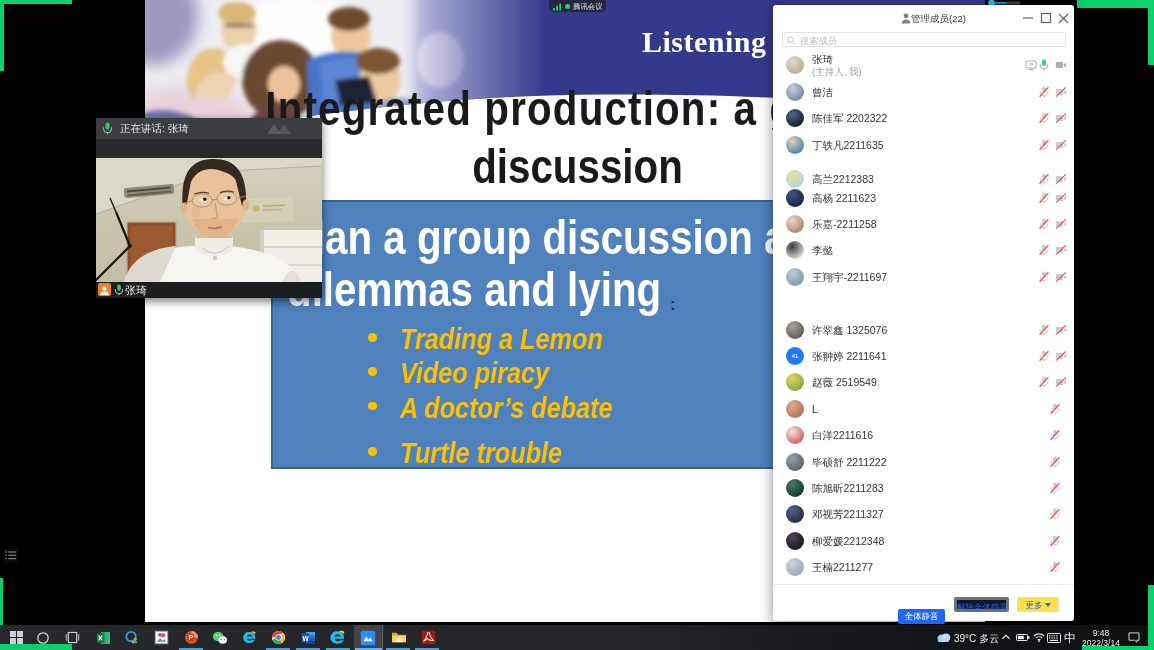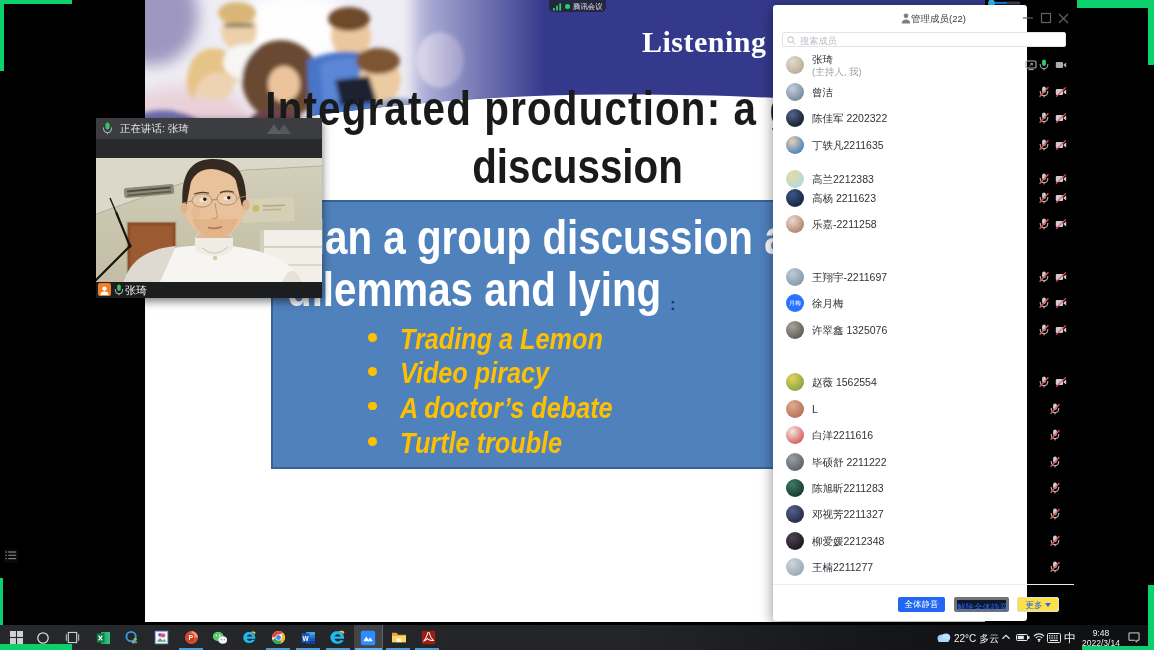--- a/index.html
+++ b/index.html
@@ -37,36 +37,36 @@
   
   #vwin { position:absolute; left:96px; top:118px; width:226px; height:180px; background:#28292b; box-shadow:0 3px 9px rgba(0,0,0,.55); }
   #vwin-header { position:absolute; left:0; top:0; width:226px; height:21px; background:#3c3d40; }
   #vwin-speaking { position:absolute; left:24px; top:4px; color:#e3e3e6; font-size:10.5px; white-space:nowrap; }
   #vwin-logo { position:absolute; right:22px; top:3px; width:36px; height:15px; opacity:.5; }
   #vwin-video { position:absolute; left:0; top:40px; width:226px; height:124px; overflow:hidden; }
   #vwin-bottom { position:absolute; left:0; bottom:0; width:226px; height:16px; background:#1c1d1f; }
   #vwin-name { position:absolute; left:29px; top:1px; color:#f0f0f0; font-size:11px; }
 
   
-  #panel { position:absolute; left:773px; top:5px; width:254px; height:616px; background:#ffffff; border-radius:3px; box-shadow:0 3px 14px rgba(0,0,0,.45); }
+  #panel { position:absolute; left:773px; top:5px; width:301px; height:616px; background:#ffffff; border-radius:3px; box-shadow:0 3px 14px rgba(0,0,0,.45); }
   #panel-titlebar { position:absolute; left:0; top:0; width:301px; height:28px; }
   #panel-title { position:absolute; left:138px; top:8px; font-size:9.5px; color:#33373d; }
   .winctl { position:absolute; top:0px; width:22px; height:26px; color:#606468; }
   #panel-search { position:absolute; left:9px; top:27px; width:284px; height:15px; border:1px solid #e3e3e5; border-radius:2px; background:#fff; }
   #panel-search-ph { position:absolute; left:17px; top:2px; font-size:10px; color:#b9bcc2; transform:scale(.92); transform-origin:0 0; white-space:nowrap; }
   #member-list { position:absolute; left:0; top:47px; width:301px; height:528px; overflow:hidden; }
   .mrow { position:absolute; left:0; width:301px; height:26px; }
   .mavatar { position:absolute; left:13px; top:4px; width:18px; height:18px; border-radius:50%; overflow:hidden; color:#fff; font-size:6px; text-align:center; line-height:18px; }
   .mname { position:absolute; left:39px; top:7px; font-size:10.5px; color:#2e3238; white-space:nowrap; }
   .msub { position:absolute; left:39px; top:14px; font-size:9.5px; color:#9a9ea6; white-space:nowrap; }
   .micons { position:absolute; right:0; top:0; height:26px; }
   .ic { position:absolute; top:7px; width:12px; height:12px; }
   #panel-footer { position:absolute; left:0; bottom:0; width:301px; height:37px; border-top:1px solid #ececee; }
   .pbtn { position:absolute; top:12px; height:15px; border-radius:2px; font-size:8.5px; line-height:14px; text-align:center; white-space:nowrap; }
-  #btn-mute-all { left:125px; width:47px; background:#2267f2; color:#fff; }
+  #btn-mute-all { left:125px; width:47px; background:#2267f2; color:#fff;margin-top:12px; }
   #btn-unmute-all { left:181px; width:55px; background:#0f172a; border:3px solid #737373; color:#2267f2; }
   #btn-more { left:244px; width:42px; background:#fde047; border:1px solid #dcdcde; color:#2267f2; }
   #btn-more .caret { display:inline-block; width:0; height:0; border-left:3px solid transparent; border-right:3px solid transparent; border-top:4px solid #2267f2; margin-left:2px; vertical-align:1px; }
 
   
   #taskbar { position:absolute; left:0; top:625px; width:1154px; height:25px; background:linear-gradient(90deg,#26282c 0%,#222428 55%,#141518 78%,#0e0f11 100%); }
   .tb-ic { position:absolute; top:0; width:28px; height:25px; display:flex; align-items:center; justify-content:center; } .tb-ic svg { transform:scale(.93); }
   .tb-under { position:absolute; top:23px; height:2px; background:#4f9bd8; }
   #tb-meeting-cell { position:absolute; left:354px; top:0; width:29px; height:25px; background:rgba(255,255,255,.14); border-right:1px solid rgba(255,255,255,.18); }
   .tray-txt { position:absolute; color:#f2f2f2; font-size:10.5px; white-space:nowrap; }
@@ -175,21 +175,21 @@
             <div class="bullet-text">Trading a Lemon</div>
           </div>
           <div class="bullet-row" style="top: 159.3px;">
             <div class="bullet-dot"></div>
             <div class="bullet-text">Video piracy</div>
           </div>
           <div class="bullet-row" style="top: 193.6px;">
             <div class="bullet-dot"></div>
             <div class="bullet-text">A doctor’s debate</div>
           </div>
-          <div class="bullet-row" style="top: 229px;">
+          <div class="bullet-row" style="top: 239px;">
             <div class="bullet-dot"></div>
             <div class="bullet-text">Turtle trouble</div>
           </div>
         </div>
     </div>
   </div>
 
   <div id="pill">
     <svg style="position:absolute;left:4px;top:3px;" width="9" height="8" viewBox="0 0 10 8">
       <rect x="0" y="5" width="2" height="3" fill="#2bd06a"></rect>
@@ -480,83 +480,103 @@
             <line x1="1.6" y1="10.8" x2="10.4" y2="1.2" stroke="#ef5350" stroke-width="1.3"></line>
           </svg>
 
           <svg class="ic ic-cam-off" style="right:7px;" viewBox="0 0 12 12">
             <rect x="0.8" y="3" width="7.2" height="6" rx="1" fill="#c9ccd1"></rect>
             <path d="M8.6,5.4 L11.2,3.6 V8.4 L8.6,6.6 Z" fill="#c9ccd1"></path>
             <line x1="1.2" y1="10.6" x2="10.8" y2="1.4" stroke="#ef5350" stroke-width="1.3"></line>
           </svg>
         </div>
       </div>
+        <div class="mrow" style="top: 185.4px;">
+        <div class="mavatar" style="background: radial-gradient(circle at 35% 30%, rgb(58, 58, 58) 0%, rgb(236, 236, 236) 85%);"></div>
+        <div class="mname">李懿</div>
+
+        <div class="micons">
+
+          <svg class="ic ic-mic-off" style="right:24px;" viewBox="0 0 12 12">
+            <rect x="4.1" y="0.6" width="3.8" height="6.4" rx="1.9" fill="#c9ccd1"></rect>
+            <path d="M2.2,5 v1 a3.8,3.8 0 0 0 7.6,0 V5" fill="none" stroke="#c9ccd1" stroke-width="1"></path>
+            <line x1="6" y1="9.8" x2="6" y2="11.4" stroke="#c9ccd1" stroke-width="1"></line>
+            <line x1="1.6" y1="10.8" x2="10.4" y2="1.2" stroke="#ef5350" stroke-width="1.3"></line>
+          </svg>
+
+          <svg class="ic ic-cam-off" style="right:7px;" viewBox="0 0 12 12">
+            <rect x="0.8" y="3" width="7.2" height="6" rx="1" fill="#c9ccd1"></rect>
+            <path d="M8.6,5.4 L11.2,3.6 V8.4 L8.6,6.6 Z" fill="#c9ccd1"></path>
+            <line x1="1.2" y1="10.6" x2="10.8" y2="1.4" stroke="#ef5350" stroke-width="1.3"></line>
+          </svg>
+        </div>
+      </div>
         <div class="mrow" style="top: 211.8px;">
         <div class="mavatar" style="background: radial-gradient(circle at 35% 30%, rgb(190, 203, 214) 0%, rgb(126, 148, 166) 85%);"></div>
         <div class="mname">王翔宇-2211697</div>
 
         <div class="micons">
 
           <svg class="ic ic-mic-off" style="right:24px;" viewBox="0 0 12 12">
             <rect x="4.1" y="0.6" width="3.8" height="6.4" rx="1.9" fill="#c9ccd1"></rect>
             <path d="M2.2,5 v1 a3.8,3.8 0 0 0 7.6,0 V5" fill="none" stroke="#c9ccd1" stroke-width="1"></path>
             <line x1="6" y1="9.8" x2="6" y2="11.4" stroke="#c9ccd1" stroke-width="1"></line>
             <line x1="1.6" y1="10.8" x2="10.4" y2="1.2" stroke="#ef5350" stroke-width="1.3"></line>
           </svg>
 
           <svg class="ic ic-cam-off" style="right:7px;" viewBox="0 0 12 12">
             <rect x="0.8" y="3" width="7.2" height="6" rx="1" fill="#c9ccd1"></rect>
             <path d="M8.6,5.4 L11.2,3.6 V8.4 L8.6,6.6 Z" fill="#c9ccd1"></path>
             <line x1="1.2" y1="10.6" x2="10.8" y2="1.4" stroke="#ef5350" stroke-width="1.3"></line>
           </svg>
         </div>
       </div>
-        <div class="mrow" style="top: 238.2px;">
-        <div class="mavatar" style="background: rgb(38, 115, 255);">月梅</div>
-        <div class="mname">徐月梅</div>
-
-        <div class="micons">
-
-          <svg class="ic ic-mic-off" style="right:24px;" viewBox="0 0 12 12">
-            <rect x="4.1" y="0.6" width="3.8" height="6.4" rx="1.9" fill="#c9ccd1"></rect>
-            <path d="M2.2,5 v1 a3.8,3.8 0 0 0 7.6,0 V5" fill="none" stroke="#c9ccd1" stroke-width="1"></path>
-            <line x1="6" y1="9.8" x2="6" y2="11.4" stroke="#c9ccd1" stroke-width="1"></line>
-            <line x1="1.6" y1="10.8" x2="10.4" y2="1.2" stroke="#ef5350" stroke-width="1.3"></line>
-          </svg>
-
-          <svg class="ic ic-cam-off" style="right:7px;" viewBox="0 0 12 12">
-            <rect x="0.8" y="3" width="7.2" height="6" rx="1" fill="#c9ccd1"></rect>
-            <path d="M8.6,5.4 L11.2,3.6 V8.4 L8.6,6.6 Z" fill="#c9ccd1"></path>
-            <line x1="1.2" y1="10.6" x2="10.8" y2="1.4" stroke="#ef5350" stroke-width="1.3"></line>
-          </svg>
-        </div>
-      </div>
         <div class="mrow" style="top: 264.6px;">
         <div class="mavatar" style="background: radial-gradient(circle at 35% 30%, rgb(168, 164, 158) 0%, rgb(88, 82, 73) 85%);"></div>
         <div class="mname">许翠鑫 1325076</div>
 
         <div class="micons">
 
           <svg class="ic ic-mic-off" style="right:24px;" viewBox="0 0 12 12">
             <rect x="4.1" y="0.6" width="3.8" height="6.4" rx="1.9" fill="#c9ccd1"></rect>
             <path d="M2.2,5 v1 a3.8,3.8 0 0 0 7.6,0 V5" fill="none" stroke="#c9ccd1" stroke-width="1"></path>
             <line x1="6" y1="9.8" x2="6" y2="11.4" stroke="#c9ccd1" stroke-width="1"></line>
             <line x1="1.6" y1="10.8" x2="10.4" y2="1.2" stroke="#ef5350" stroke-width="1.3"></line>
           </svg>
 
           <svg class="ic ic-cam-off" style="right:7px;" viewBox="0 0 12 12">
             <rect x="0.8" y="3" width="7.2" height="6" rx="1" fill="#c9ccd1"></rect>
             <path d="M8.6,5.4 L11.2,3.6 V8.4 L8.6,6.6 Z" fill="#c9ccd1"></path>
             <line x1="1.2" y1="10.6" x2="10.8" y2="1.4" stroke="#ef5350" stroke-width="1.3"></line>
           </svg>
         </div>
       </div>
+        <div class="mrow" style="top: 291px;">
+        <div class="mavatar" style="background: rgb(34, 119, 242);">41</div>
+        <div class="mname">张翀婷 2211641</div>
+
+        <div class="micons">
+
+          <svg class="ic ic-mic-off" style="right:24px;" viewBox="0 0 12 12">
+            <rect x="4.1" y="0.6" width="3.8" height="6.4" rx="1.9" fill="#c9ccd1"></rect>
+            <path d="M2.2,5 v1 a3.8,3.8 0 0 0 7.6,0 V5" fill="none" stroke="#c9ccd1" stroke-width="1"></path>
+            <line x1="6" y1="9.8" x2="6" y2="11.4" stroke="#c9ccd1" stroke-width="1"></line>
+            <line x1="1.6" y1="10.8" x2="10.4" y2="1.2" stroke="#ef5350" stroke-width="1.3"></line>
+          </svg>
+
+          <svg class="ic ic-cam-off" style="right:7px;" viewBox="0 0 12 12">
+            <rect x="0.8" y="3" width="7.2" height="6" rx="1" fill="#c9ccd1"></rect>
+            <path d="M8.6,5.4 L11.2,3.6 V8.4 L8.6,6.6 Z" fill="#c9ccd1"></path>
+            <line x1="1.2" y1="10.6" x2="10.8" y2="1.4" stroke="#ef5350" stroke-width="1.3"></line>
+          </svg>
+        </div>
+      </div>
         <div class="mrow" style="top: 317.4px;">
         <div class="mavatar" style="background: radial-gradient(circle at 35% 30%, rgb(227, 212, 94) 0%, rgb(127, 160, 62) 85%);"></div>
-        <div class="mname">赵薇 1562554</div>
+        <div class="mname">赵薇 2519549</div>
 
         <div class="micons">
 
           <svg class="ic ic-mic-off" style="right:24px;" viewBox="0 0 12 12">
             <rect x="4.1" y="0.6" width="3.8" height="6.4" rx="1.9" fill="#c9ccd1"></rect>
             <path d="M2.2,5 v1 a3.8,3.8 0 0 0 7.6,0 V5" fill="none" stroke="#c9ccd1" stroke-width="1"></path>
             <line x1="6" y1="9.8" x2="6" y2="11.4" stroke="#c9ccd1" stroke-width="1"></line>
             <line x1="1.6" y1="10.8" x2="10.4" y2="1.2" stroke="#ef5350" stroke-width="1.3"></line>
           </svg>
 
@@ -813,21 +833,21 @@
     <div class="tb-under" style="left:326px;width:24px;"></div>
     <div class="tb-under" style="left:355px;width:27px;background:#5fb2f2;"></div>
     <div class="tb-under" style="left:386px;width:24px;"></div>
     <div class="tb-under" style="left:415px;width:24px;"></div>
 
     <svg style="position:absolute;left:936px;top:6px;" width="15" height="11" viewBox="0 0 15 11">
       <ellipse cx="6" cy="7" rx="4.6" ry="3.6" fill="#9fd1f2"></ellipse>
       <ellipse cx="10" cy="6.5" rx="4.2" ry="4" fill="#bce0f7"></ellipse>
       <rect x="2" y="8" width="11" height="3" rx="1.5" fill="#aed8f5"></rect>
     </svg>
-    <div class="tray-txt" style="left:954px;top:6.5px;font-size:10px;"><span>22°C</span> <span>多云</span></div>
+    <div class="tray-txt" style="left:954px;top:6.5px;font-size:10px;"><span>39°C</span> <span>多云</span></div>
     <svg style="position:absolute;left:1001px;top:8px;" width="10" height="8" viewBox="0 0 10 8">
       <path d="M1.4,5.8 L5,2.4 L8.6,5.8" fill="none" stroke="#e8e8e8" stroke-width="1.2"></path>
     </svg>
     <svg style="position:absolute;left:1016px;top:8px;" width="14" height="9" viewBox="0 0 14 9">
       <rect x="0.5" y="1.5" width="11" height="6" rx="1" fill="none" stroke="#e8e8e8" stroke-width="1"></rect>
       <rect x="12" y="3.2" width="1.5" height="2.6" fill="#e8e8e8"></rect>
       <rect x="1.8" y="2.8" width="6" height="3.4" fill="#e8e8e8"></rect>
     </svg>
     <svg style="position:absolute;left:1033px;top:7px;" width="12" height="10" viewBox="0 0 12 10">
       <path d="M1,4 a7,7 0 0 1 10,0 M2.8,6 a4.6,4.6 0 0 1 6.4,0 M4.6,8 a2,2 0 0 1 2.8,0" fill="none" stroke="#e8e8e8" stroke-width="1.1"></path>

